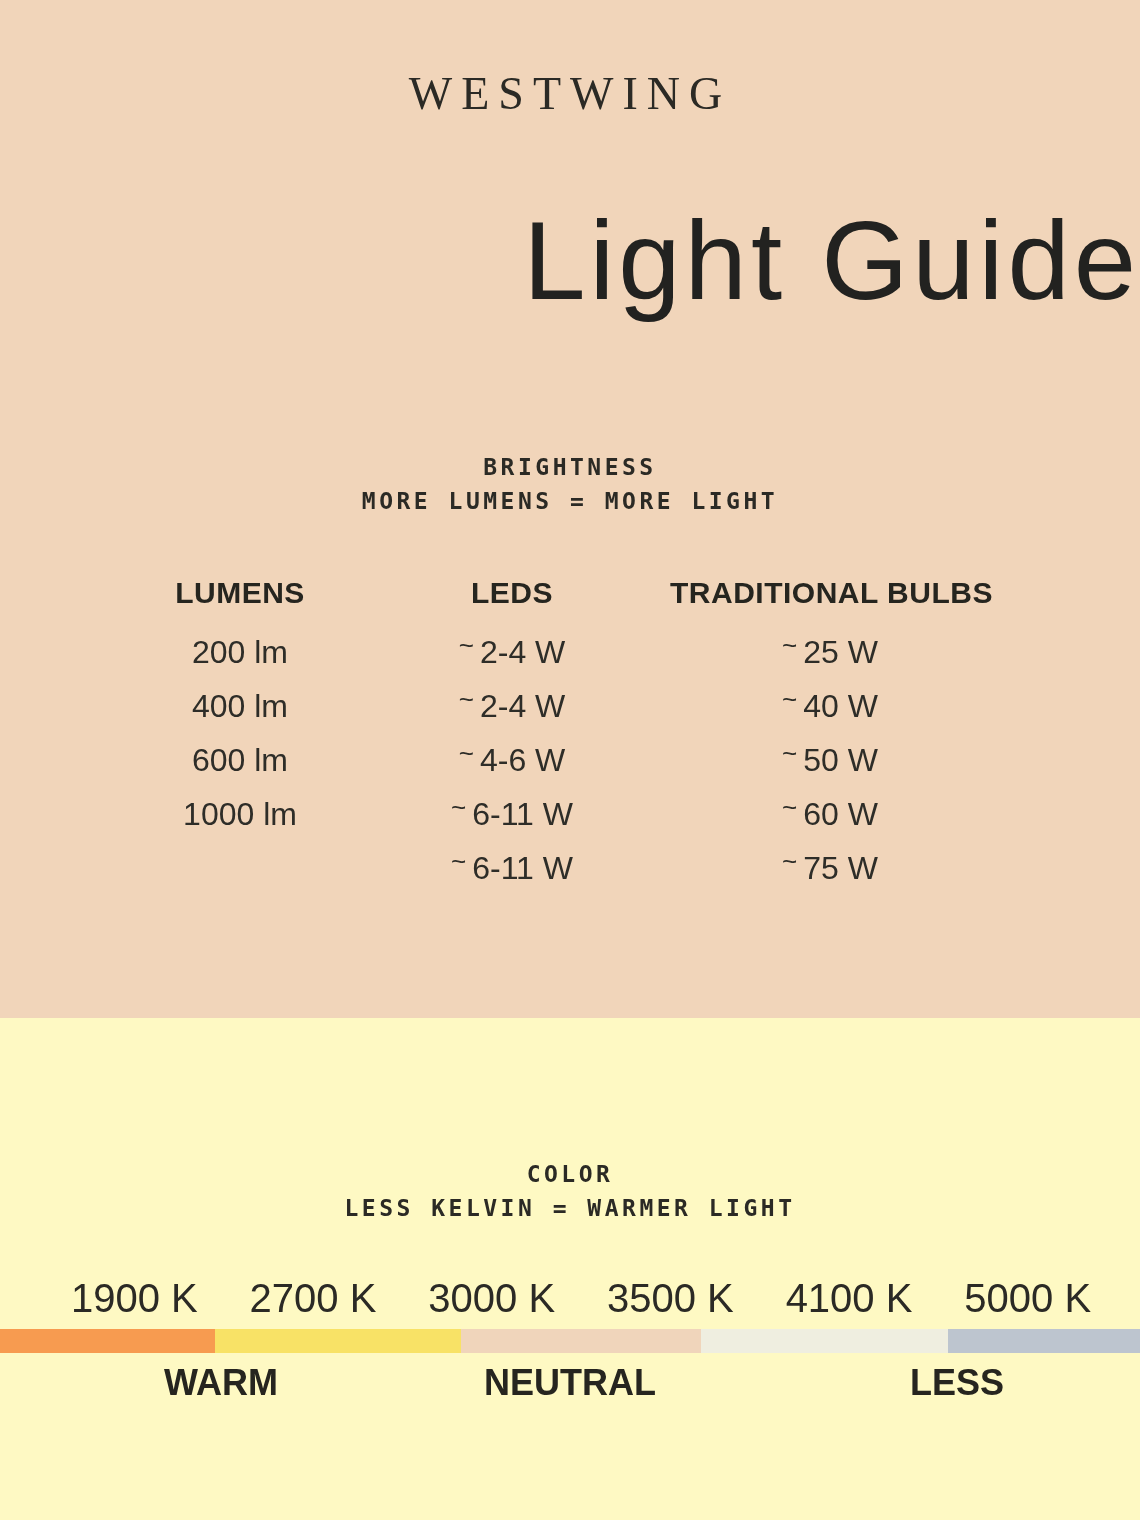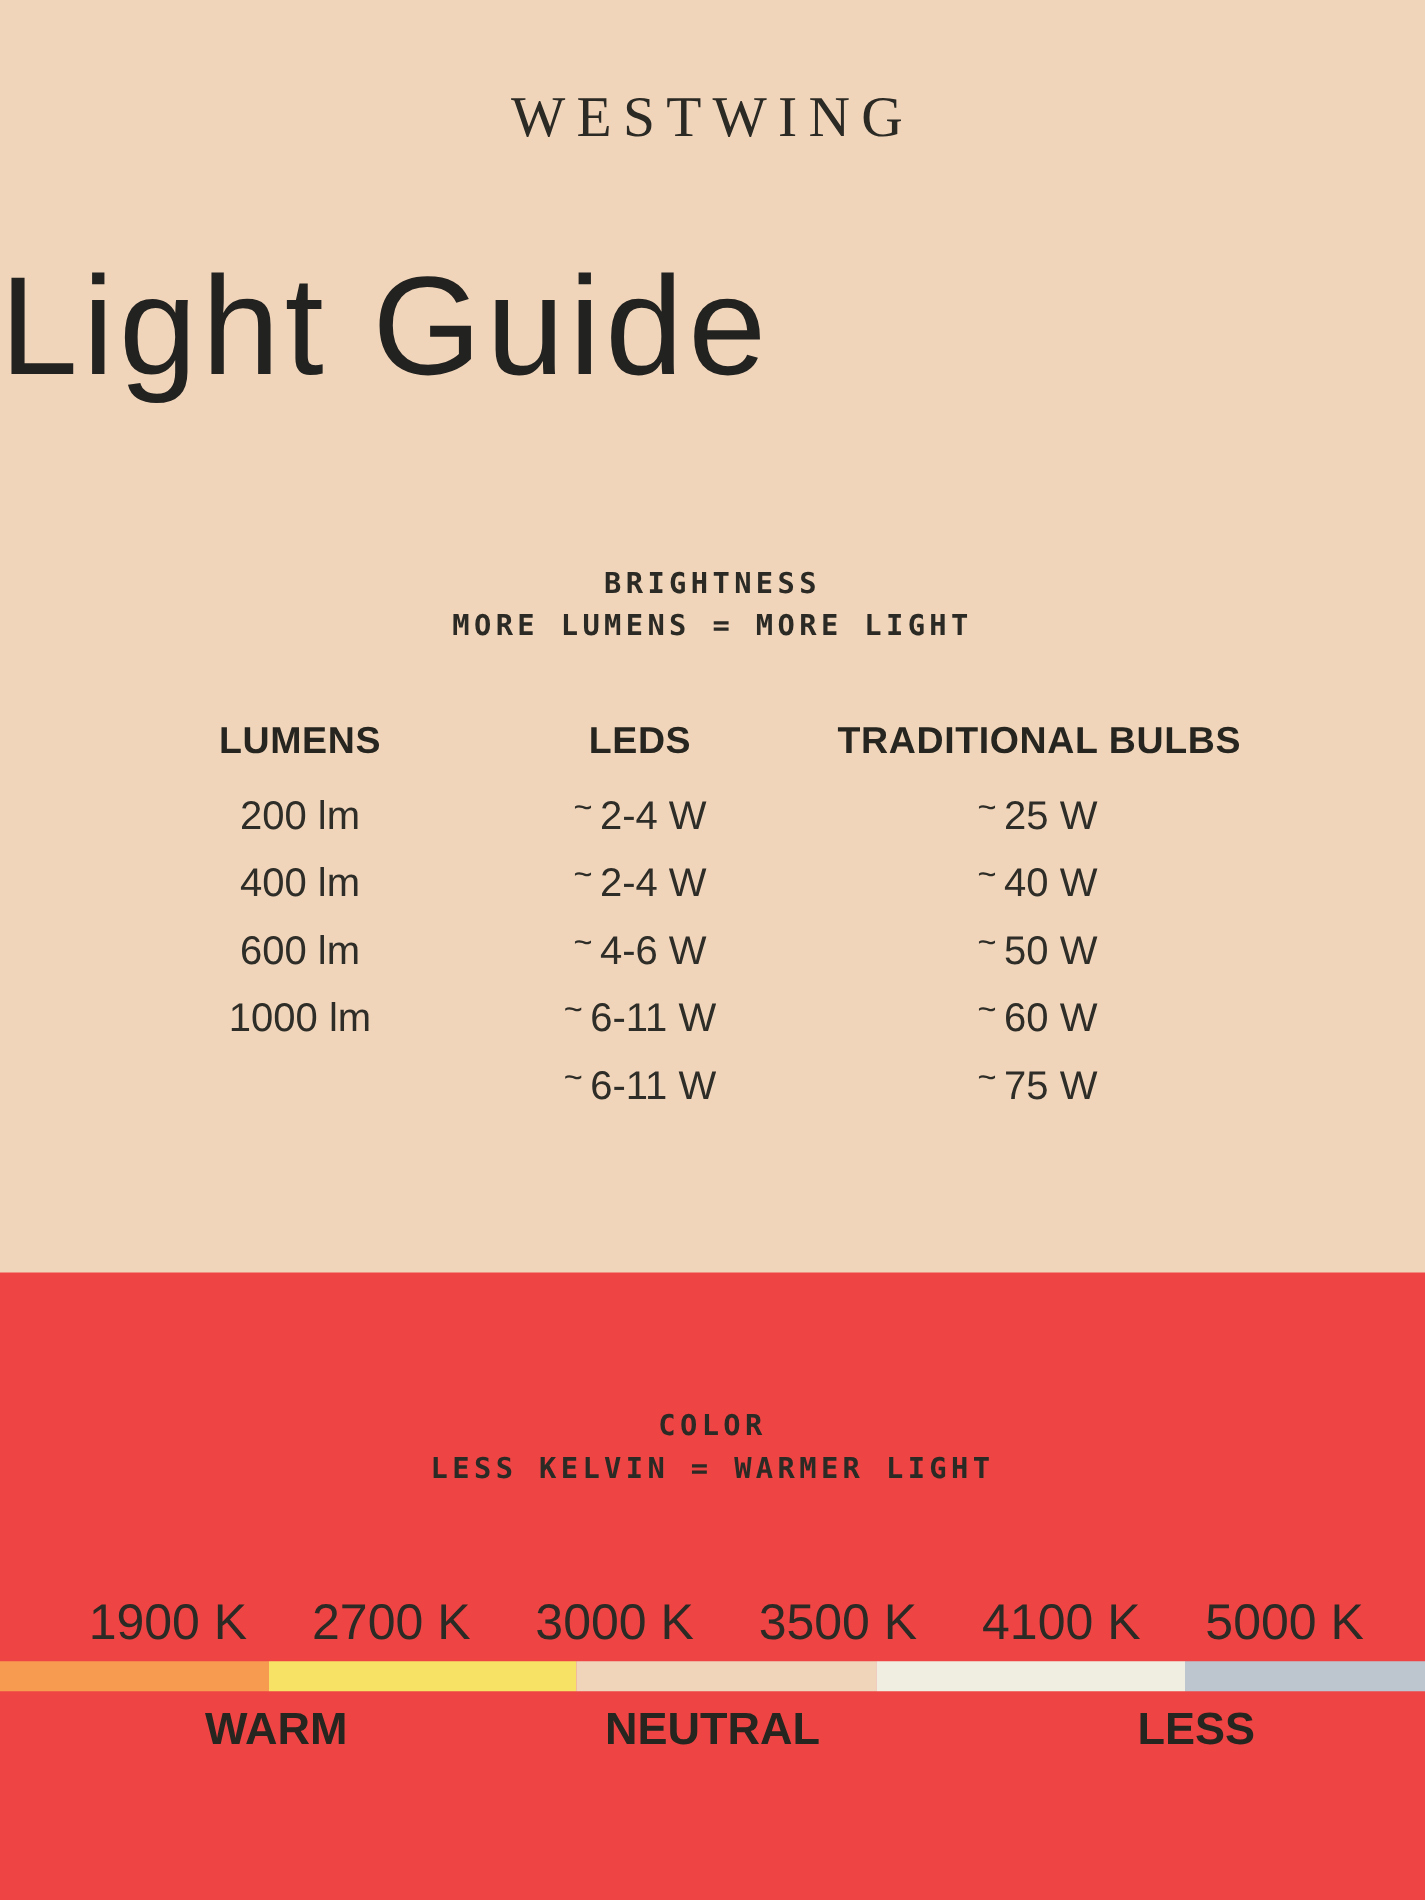--- a/index.html
+++ b/index.html
@@ -22,39 +22,39 @@
     text-align:center;
     font-family:"Liberation Serif", serif;
     font-size:46px; line-height:56px;
     letter-spacing:9px;
     font-weight:400;
     color:#2B2A25;
     white-space:nowrap;
   }
   .page-title {
     position:absolute; top:196px; left:0; width:1140px;
-    text-align:left;
+    text-align:right;
     font-size:112px; line-height:130px;
     letter-spacing:4px;
     font-weight:400;
     color:#222220;
     white-space:nowrap;
   }
   .mono-head {
     position:absolute; left:0; width:1140px;
     text-align:center;
     font-family:"DejaVu Sans Mono", monospace;
     font-weight:700;
     font-size:23px; line-height:34px;
     letter-spacing:3.5px;
     color:#2B2A25;
     white-space:nowrap;
   }
   .brightness-head { top:450px; }
-  .color-head { top:1124px; }
+  .color-head { top:1157px; }
 
   .lumen-col { position:absolute; top:575px; text-align:center; white-space:nowrap; }
   .col-1 { left:120px; width:240px; }
   .col-2 { left:380px; width:264px; }
   .col-3 { left:670px; width:320px; }
   .col-hdr {
     font-size:30px; font-weight:700; line-height:36px;
     letter-spacing:0.5px; margin-bottom:14px; color:#26251F;
   }
   .cell { height:54px; line-height:54px; font-size:32px; color:#2E2D28; }
@@ -87,21 +87,21 @@
     color:#26251F;
     white-space:nowrap;
   }
   .temp-warm    { left:221px; }
   .temp-neutral { left:570px; }
   .temp-cold    { left:957px; }
 </style>
 </head>
 <body>
 
-<div class="canvas" style="background: #ef4444;">
+<div class="canvas" style="background: #fef9c3;">
 
   <div class="top-section" style="background: rgb(241, 213, 186);"></div>
 
   <div class="brand">WESTWING</div>
 
   <div class="page-title">Light Guide</div>
 
   <div class="mono-head brightness-head">
     <div>BRIGHTNESS</div>
     <div>MORE LUMENS = MORE LIGHT</div>

